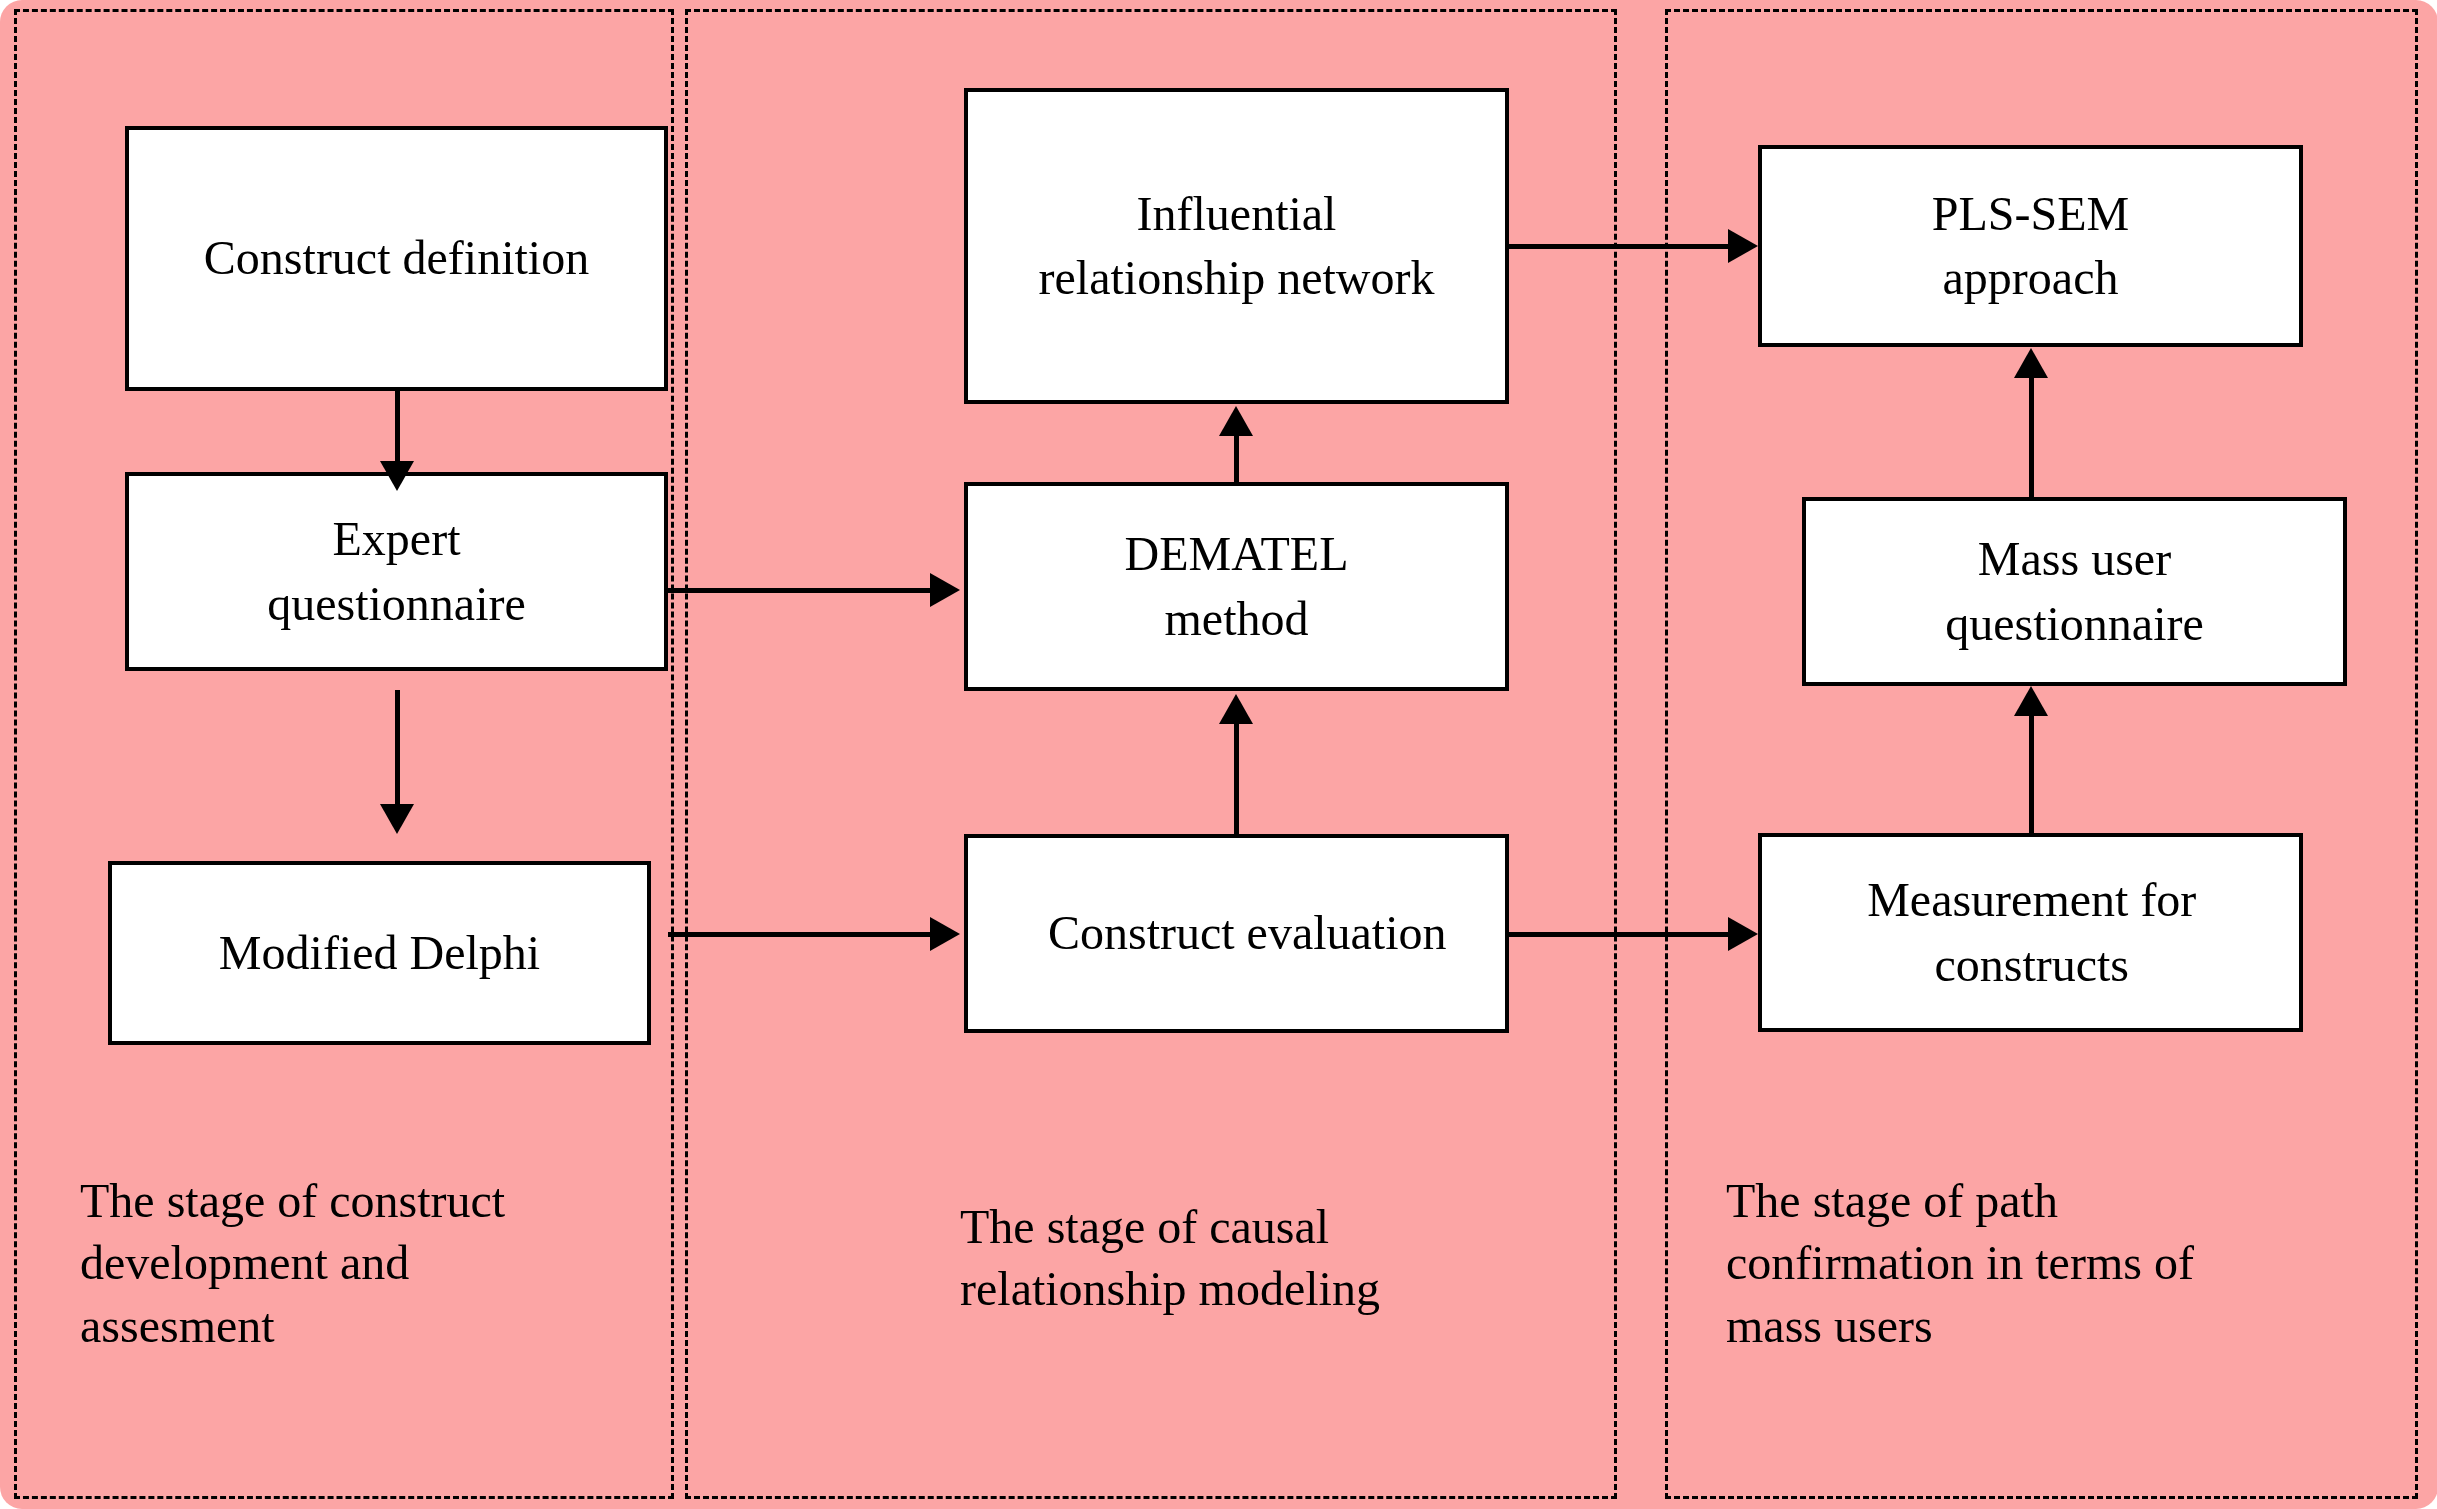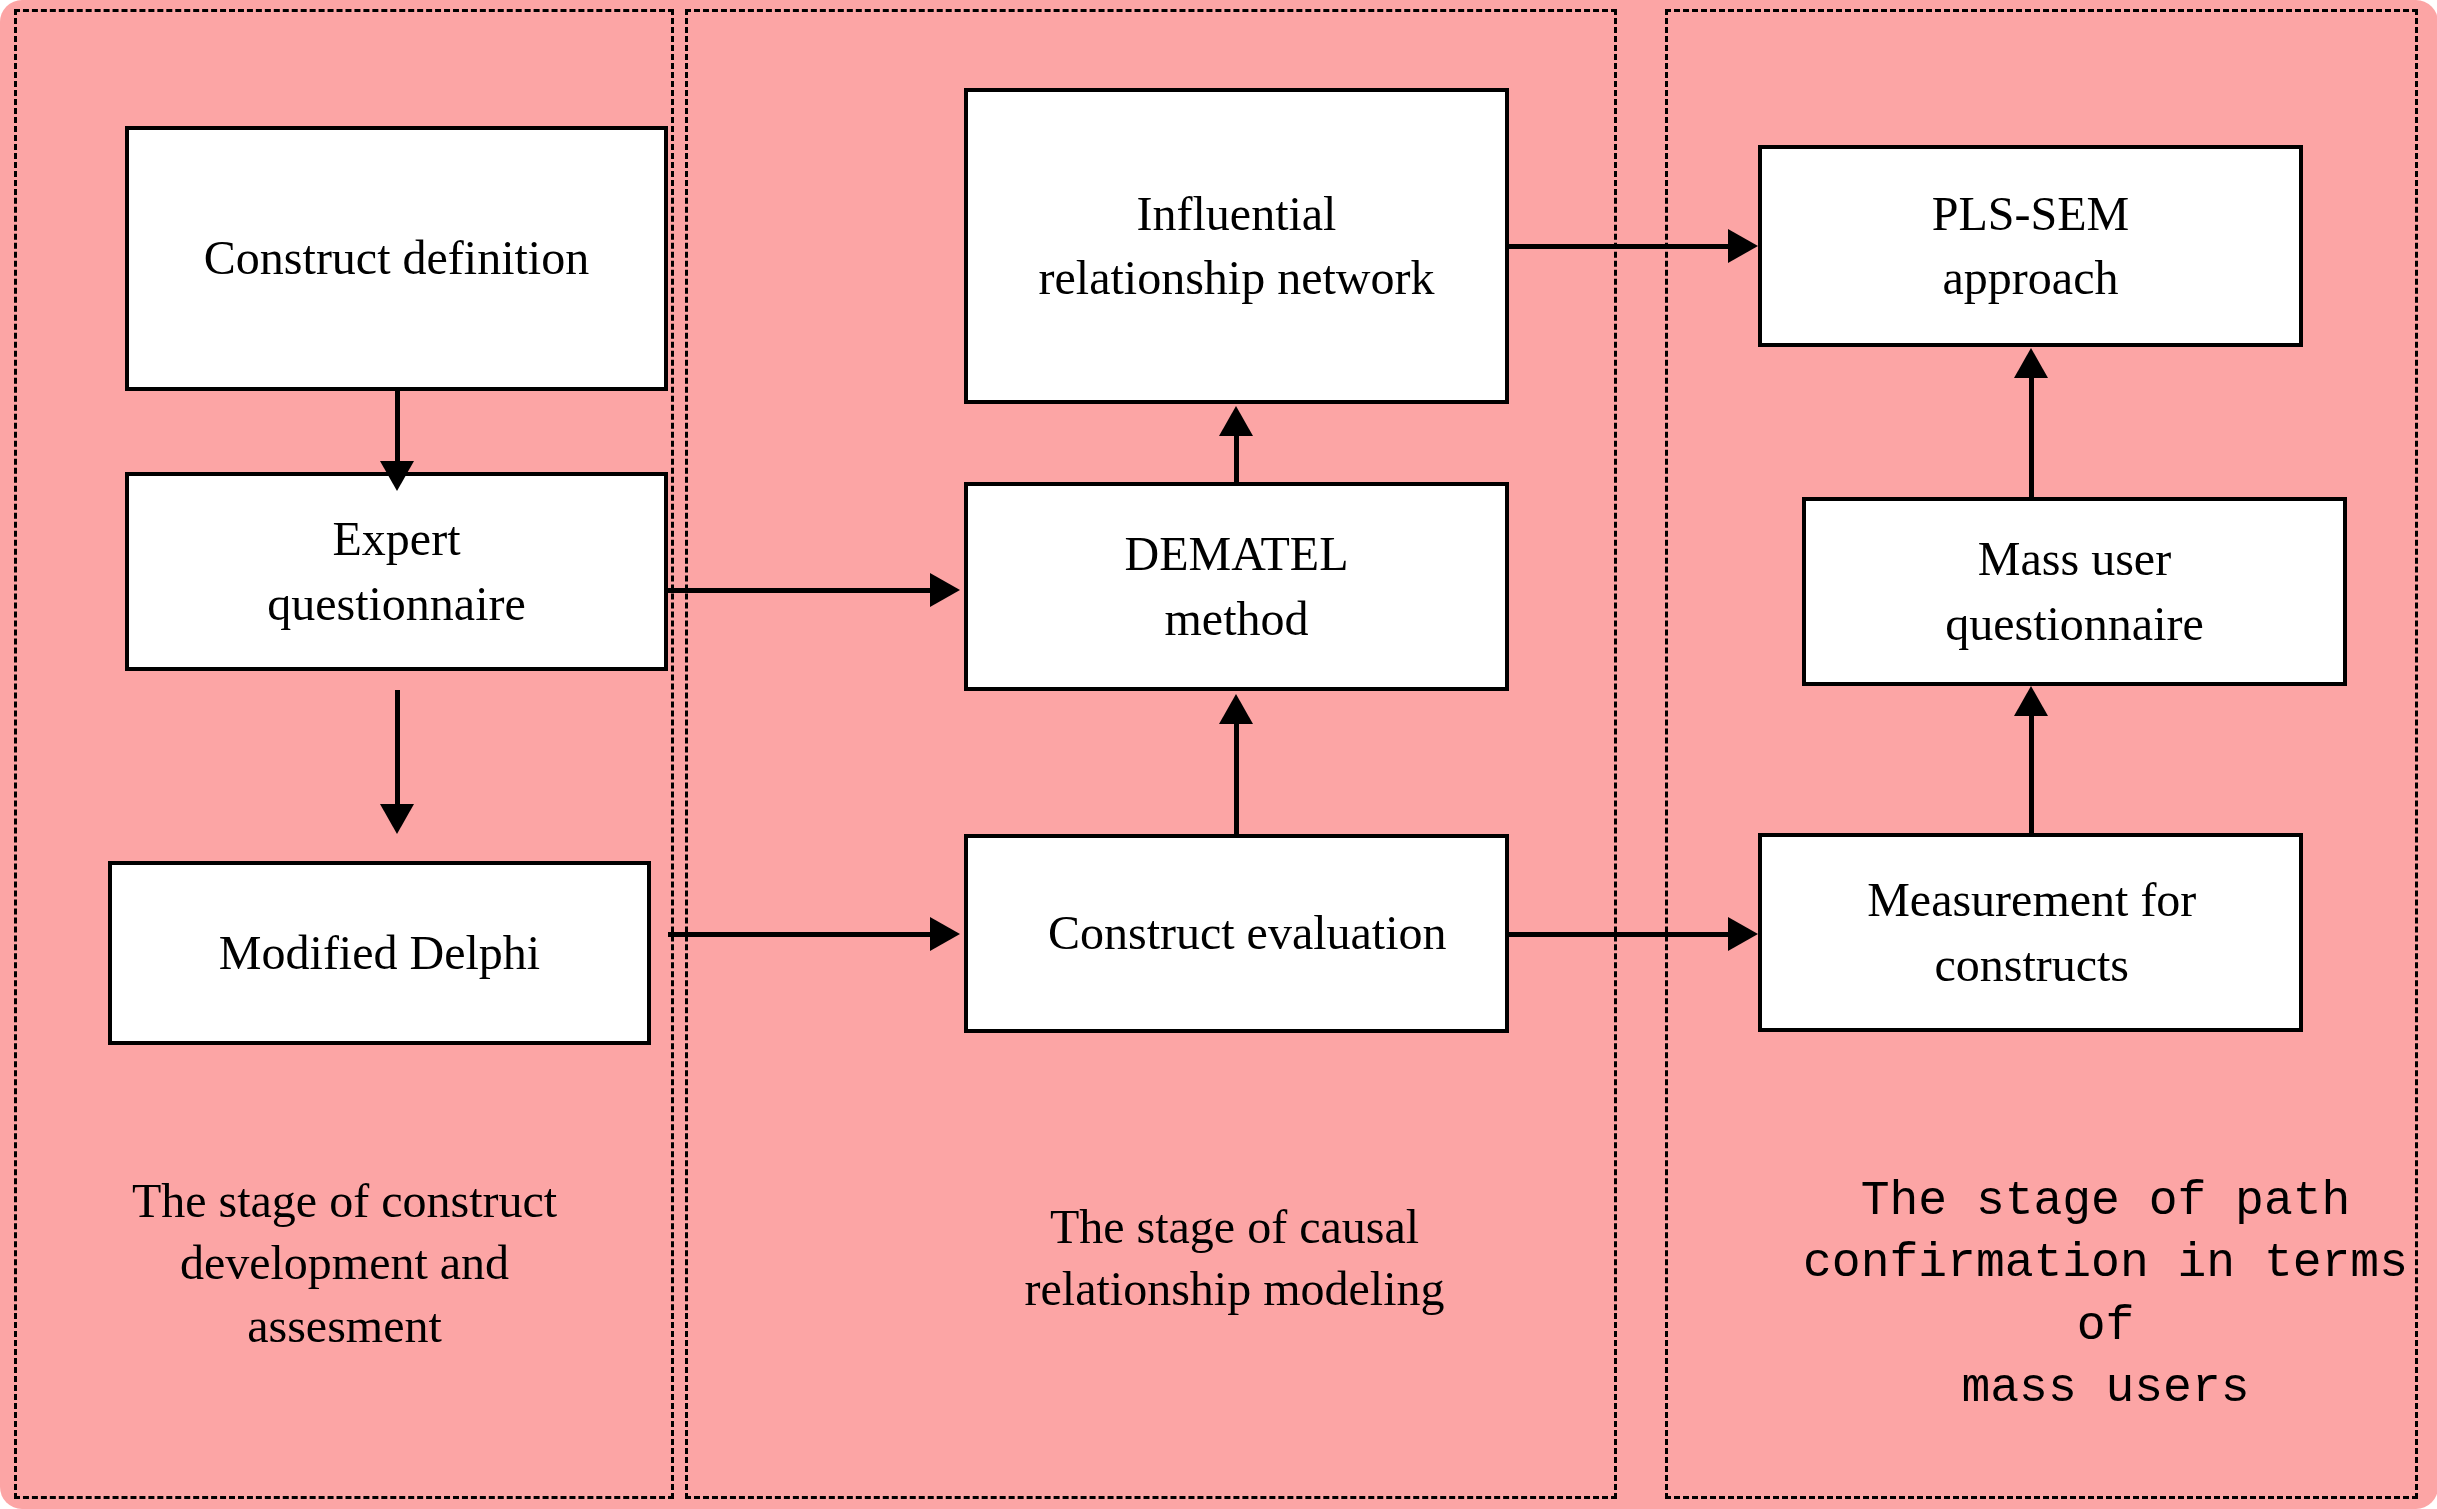--- a/index.html
+++ b/index.html
@@ -28,21 +28,21 @@
     justify-content:center;
     text-align:center;
     line-height:1.34;
     font-size:48px;
     padding:0 6.5px;
     white-space:pre-line;
     z-index:3;
   }
   .caption{
     position:absolute;
-    text-align:center;
+    text-align:left;
     font-size:48px;
     line-height:1.30;
     white-space:pre-line;
     z-index:2;
   }
   
   .vline{position:absolute;width:4.6px;background:#000000;z-index:1;}
   .hline{position:absolute;height:4.6px;background:#000000;z-index:1;}
   .arrow-down{
     position:absolute;width:0;height:0;
@@ -129,18 +129,18 @@
   <div class="node" style="left:1758px;top:833px;width:545px;height:199px;padding-left:9px;">Measurement for
 constructs</div>
 
   <div class="caption" style="left:80px;top:1170px;width:529px;">The stage of construct
 development and
 assesment</div>
 
   <div class="caption" style="left:960px;top:1196px;width:549px;">The stage of causal
 relationship modeling</div>
 
-  <div class="caption" style="left:1792px;top:1170px;width:627px;font-family:Liberation Mono, monospace;">The stage of path
+  <div class="caption" style="left:1726px;top:1170px;width:627px;">The stage of path
 confirmation in terms of
 mass users</div>
 
 </div>
 
 
 </body></html>

